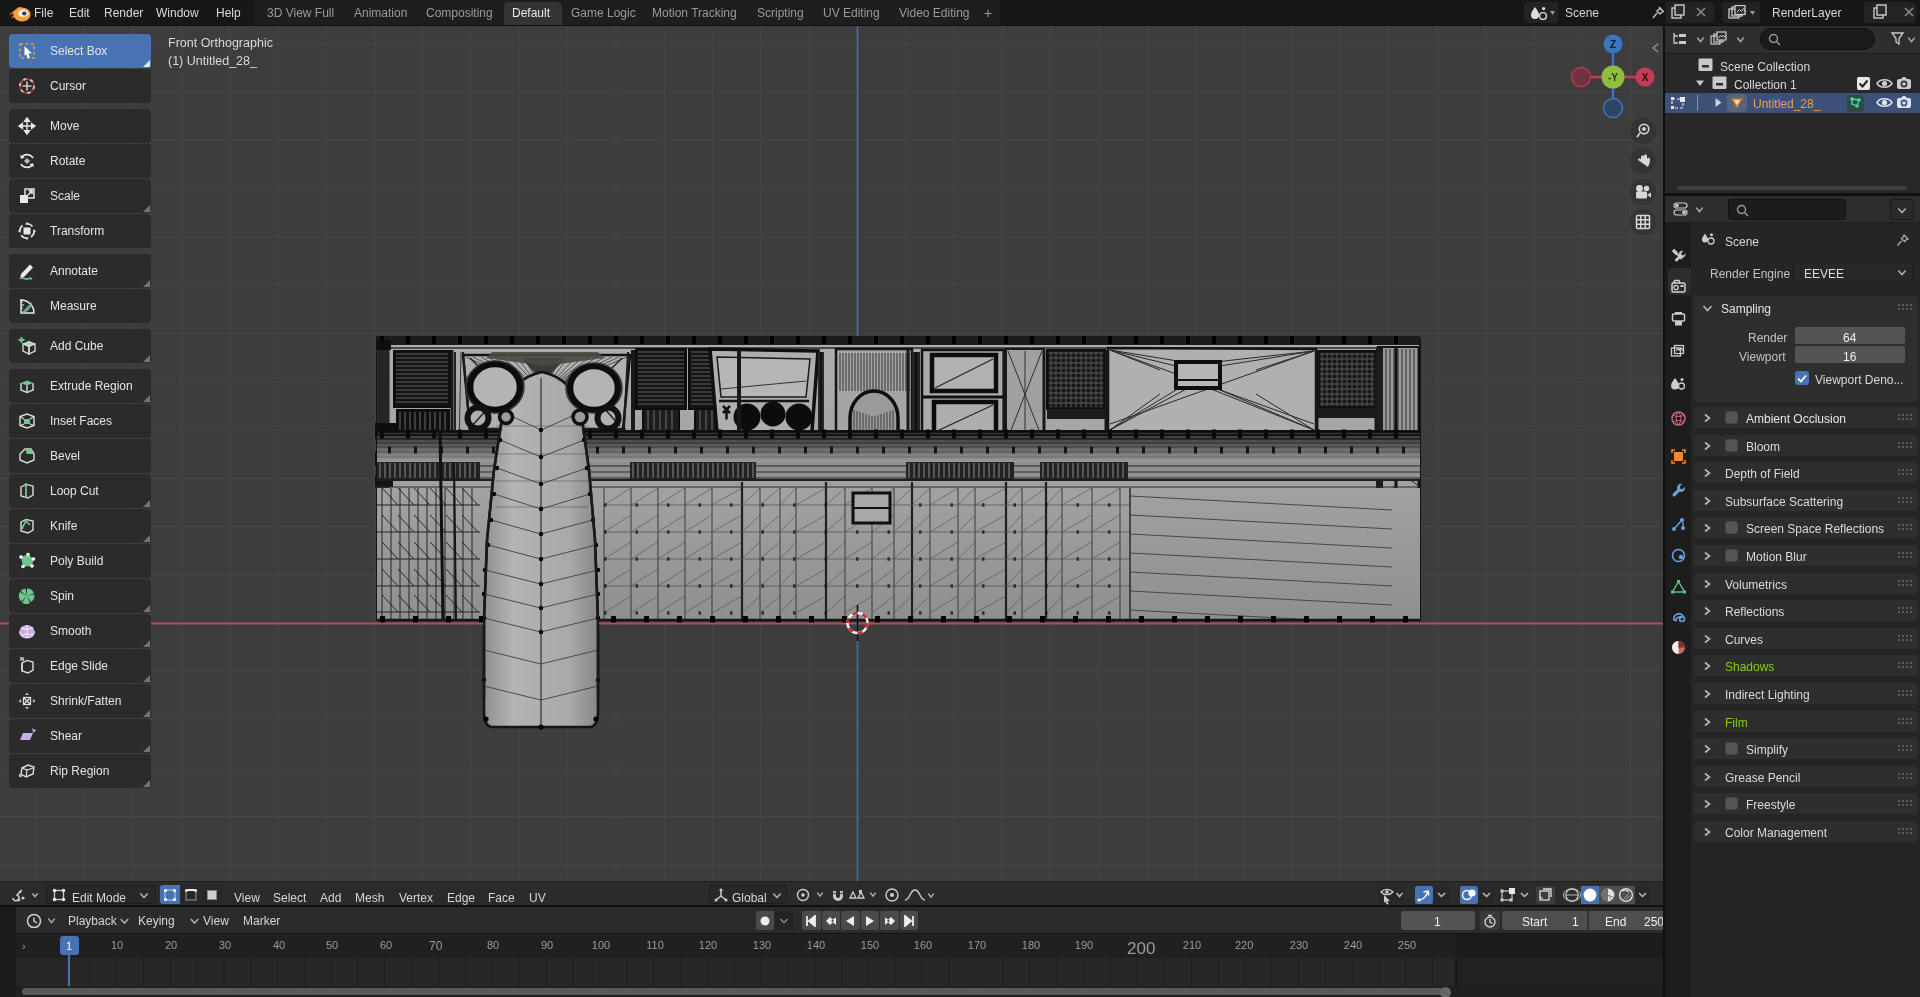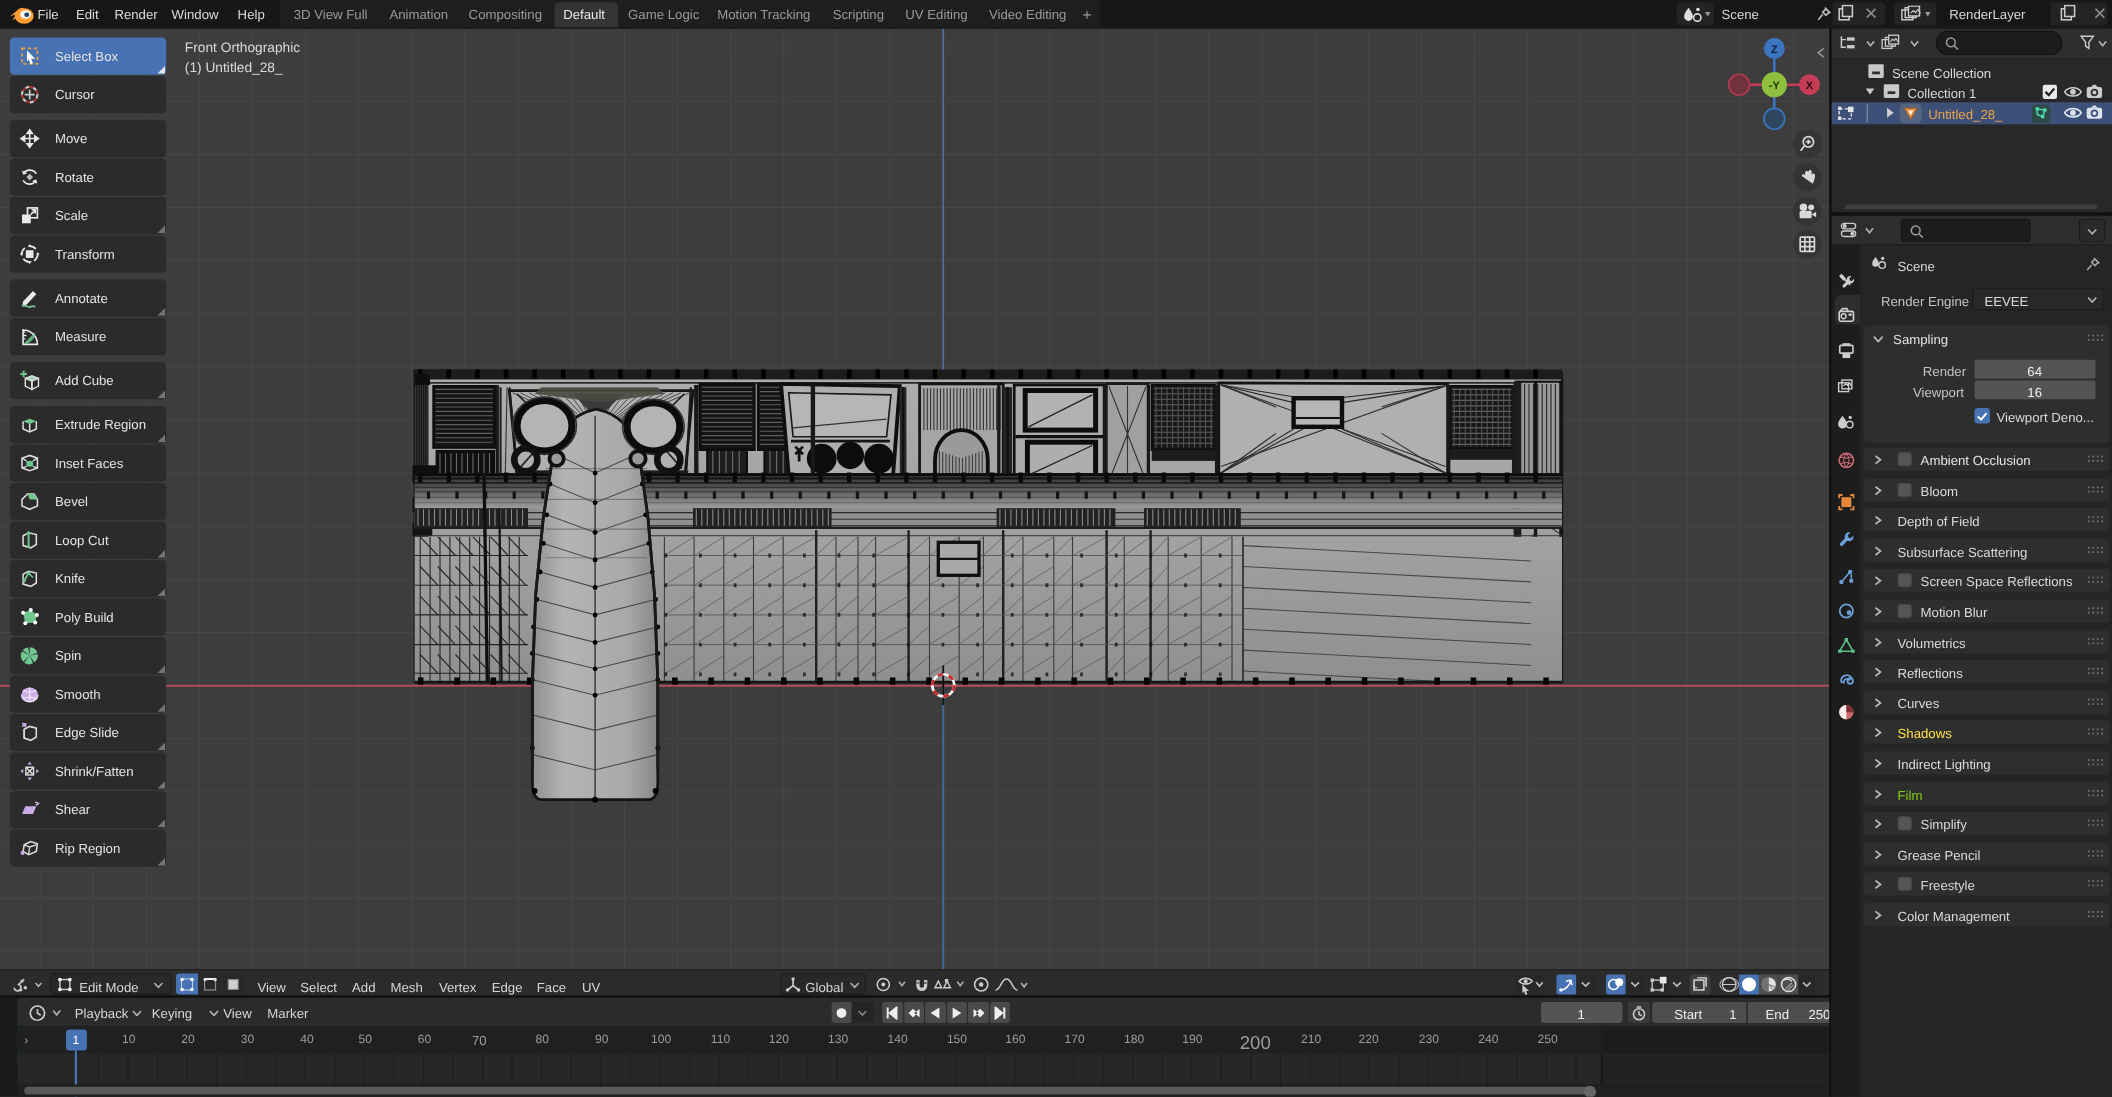--- a/index.html
+++ b/index.html
@@ -1670,21 +1670,21 @@
       <circle cx="14" cy="2" r="1" fill="#6a6a6a"></circle>
       <circle cx="2" cy="6" r="1" fill="#6a6a6a"></circle>
       <circle cx="6" cy="6" r="1" fill="#6a6a6a"></circle>
       <circle cx="10" cy="6" r="1" fill="#6a6a6a"></circle>
       <circle cx="14" cy="6" r="1" fill="#6a6a6a"></circle>
     </svg>
     <div class="abs" style="left:29px;top:459.40000000000015px;width:224px;height:21px;background:#2e2e2e;border-radius:4px"></div>
     <svg class="abs" style="left:38px;top:465.40000000000015px" width="8" height="10" viewBox="0 0 8 10">
       <path d="M2,1.5 L6.5,5 L2,8.5" stroke="#b8b8b8" stroke-width="1.6" fill="none"></path>
     </svg>
-    <span class="txt" style="left:60px;top:465.40000000000015px;color:#fde047">Shadows</span>
+    <span class="txt" style="left:60px;top:465.40000000000015px;color:#84cc16">Shadows</span>
     <svg class="abs" style="left:232px;top:465.40000000000015px" width="16" height="8" viewBox="0 0 16 8">
       <circle cx="2" cy="2" r="1" fill="#6a6a6a"></circle>
       <circle cx="6" cy="2" r="1" fill="#6a6a6a"></circle>
       <circle cx="10" cy="2" r="1" fill="#6a6a6a"></circle>
       <circle cx="14" cy="2" r="1" fill="#6a6a6a"></circle>
       <circle cx="2" cy="6" r="1" fill="#6a6a6a"></circle>
       <circle cx="6" cy="6" r="1" fill="#6a6a6a"></circle>
       <circle cx="10" cy="6" r="1" fill="#6a6a6a"></circle>
       <circle cx="14" cy="6" r="1" fill="#6a6a6a"></circle>
     </svg>

